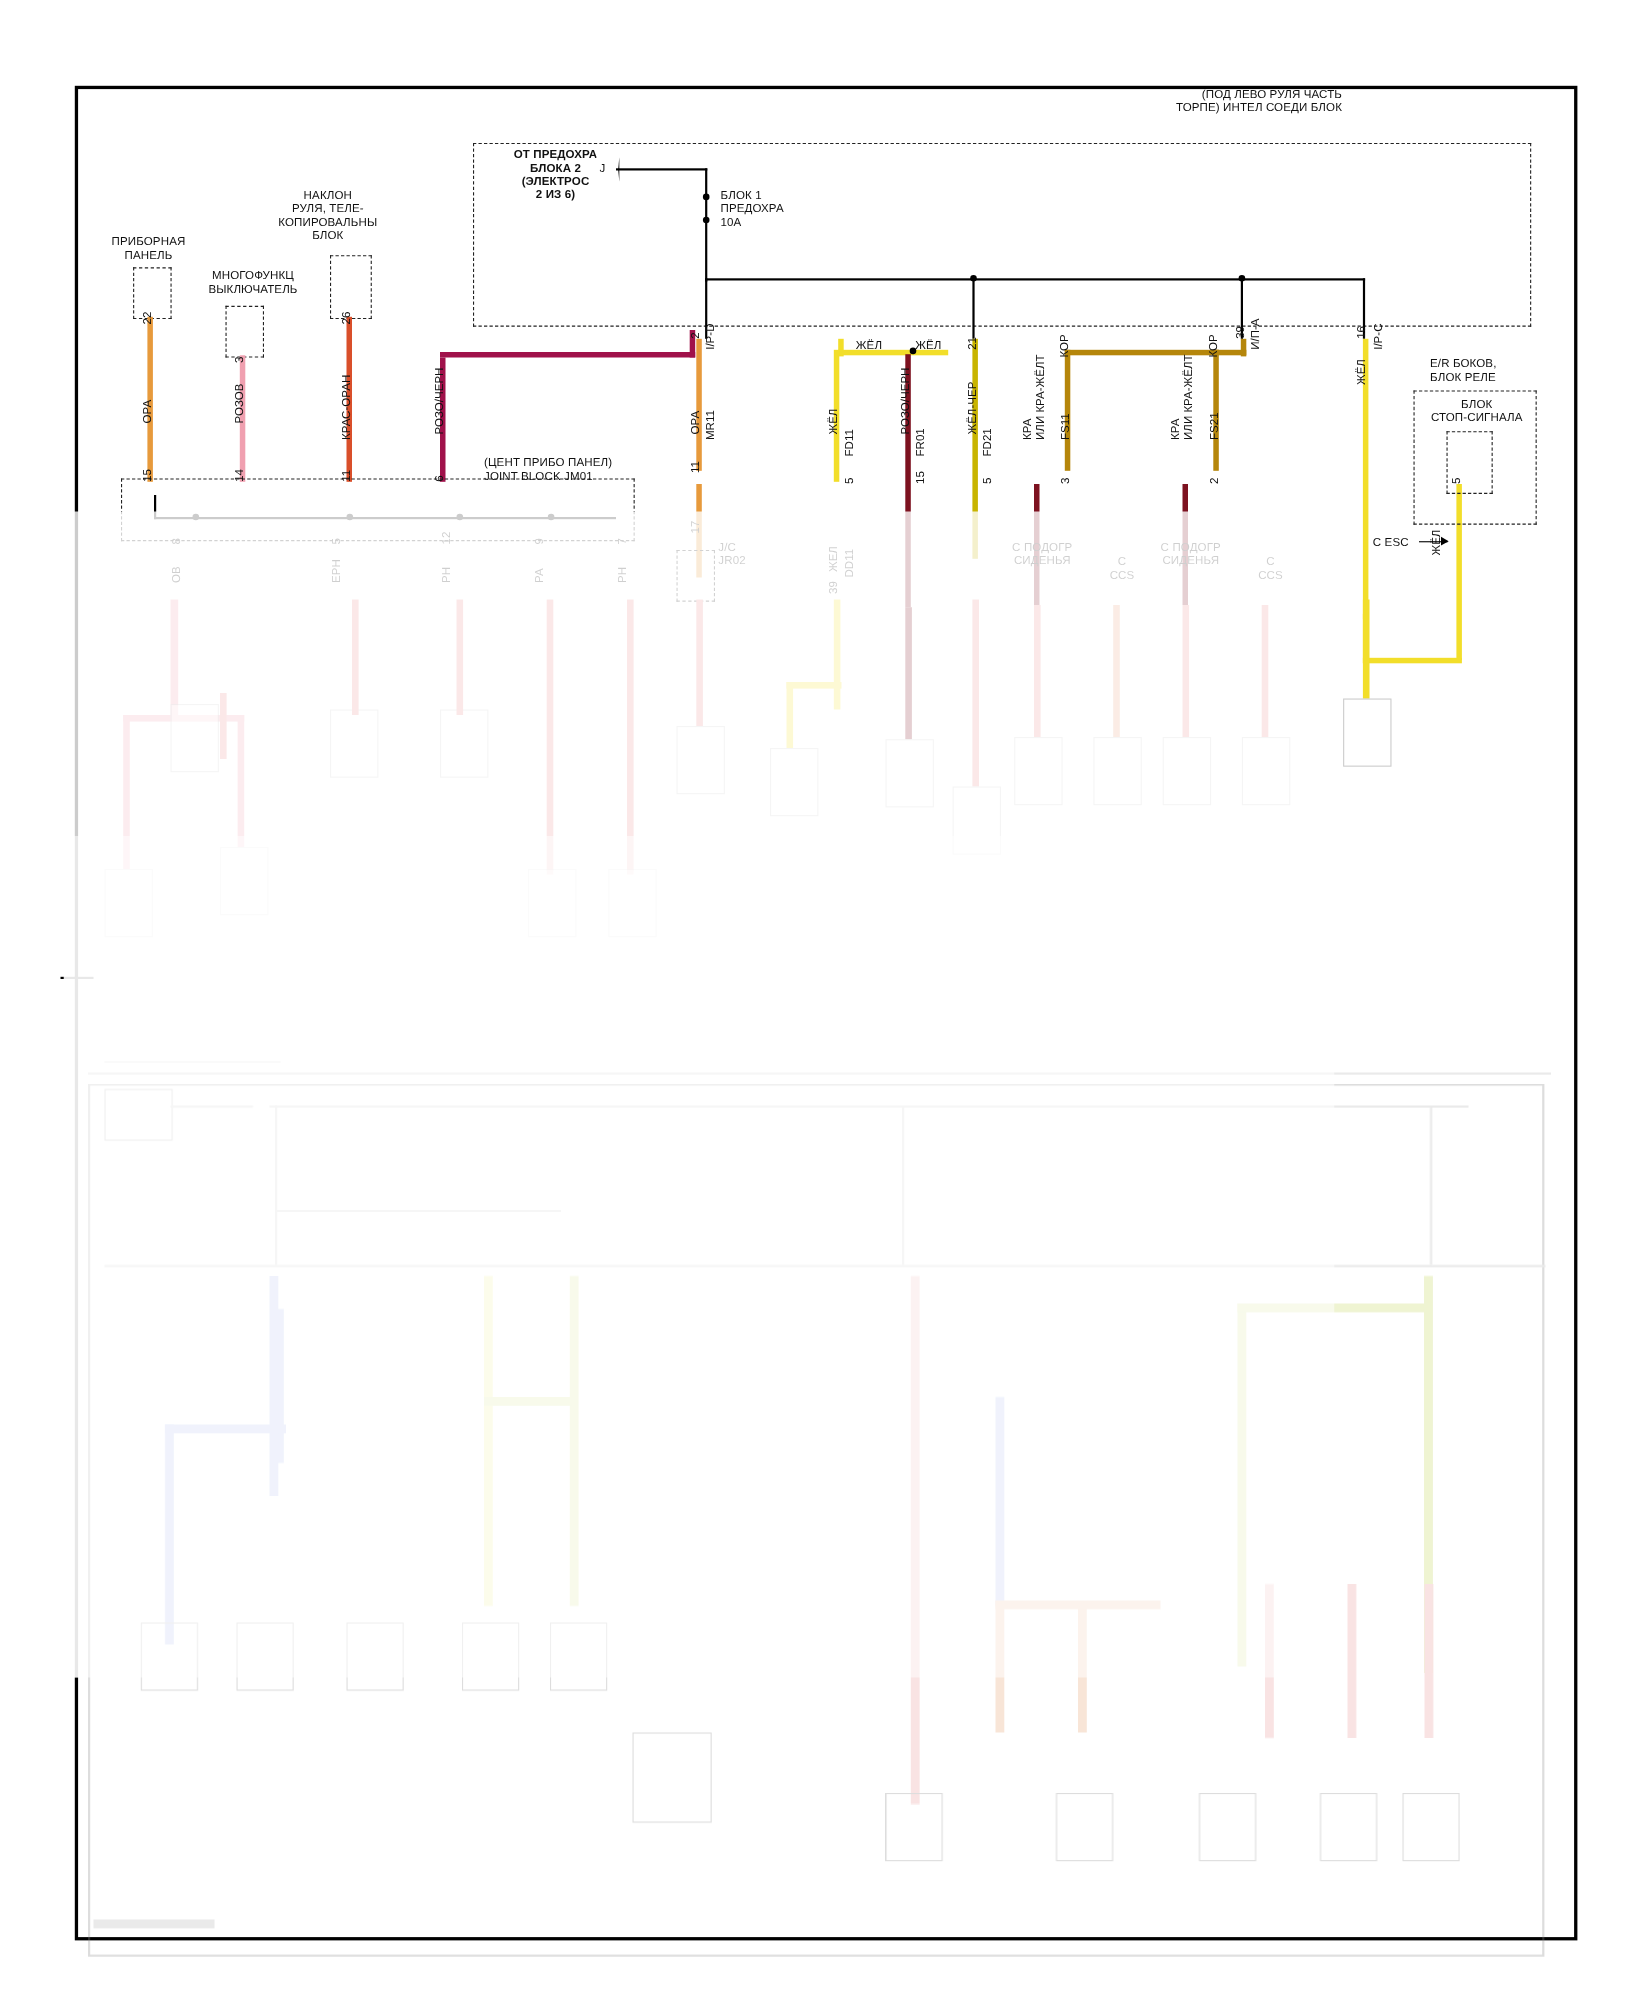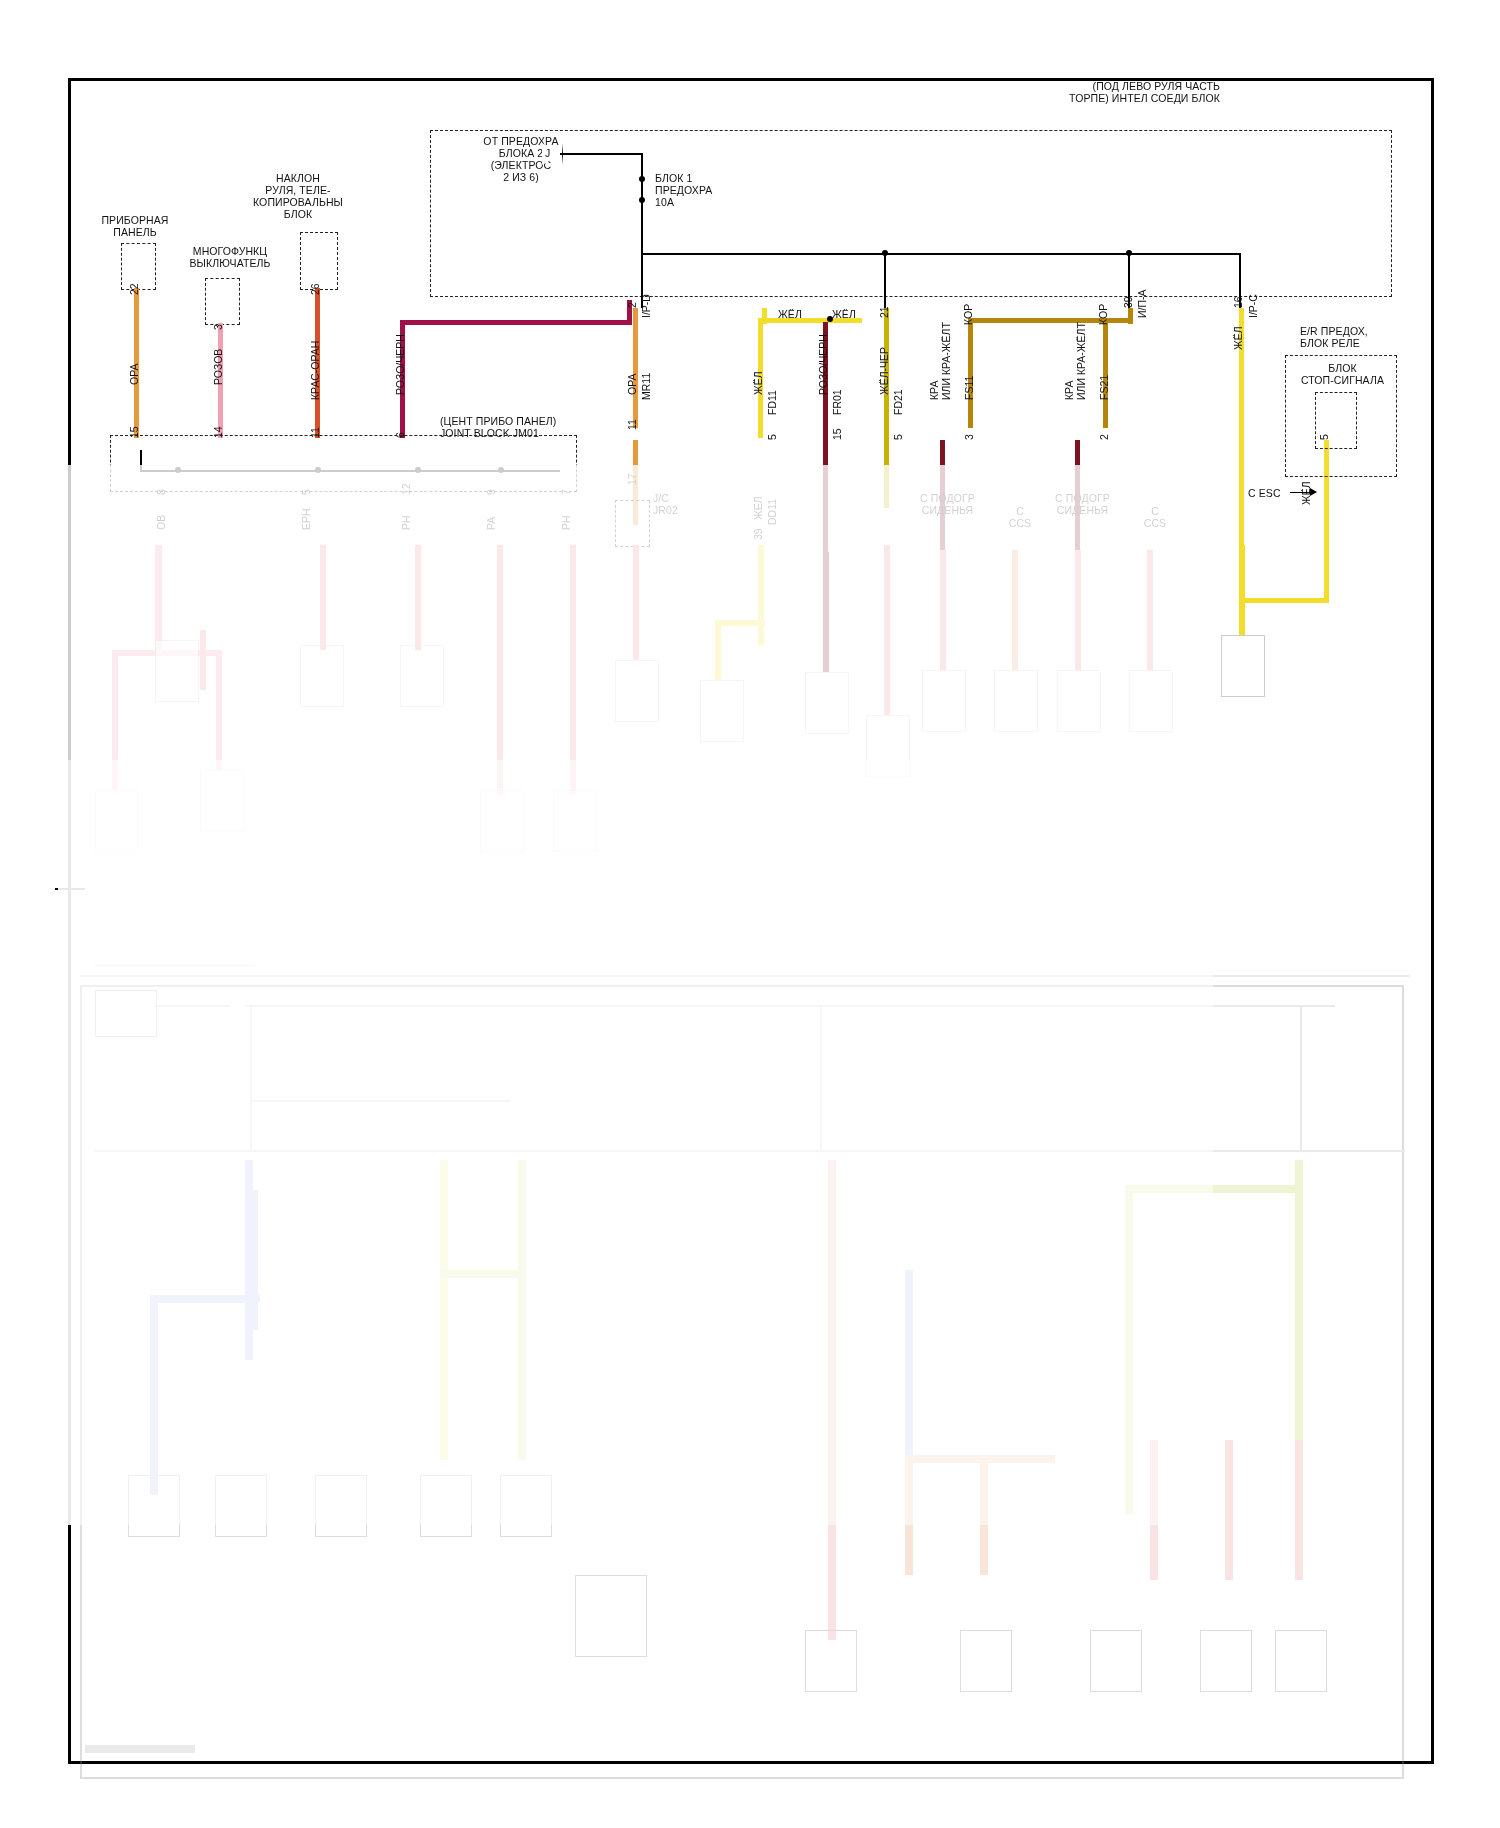--- a/index.html
+++ b/index.html
@@ -26,21 +26,21 @@
 
 <div class="canvas">
 
   <div class="frame"></div>
 
   <div class="lbl r" style="left:1000px;top:80px;width:220px;">(ПОД ЛЕВО РУЛЯ ЧАСТЬ
 ТОРПЕ) ИНТЕЛ СОЕДИ БЛОК</div>
 
   <div class="box" style="left:430px;top:130px;width:960px;height:165px;"></div>
 
-  <div class="lbl c" style="left:456px;top:135px;width:130px;">ОТ ПРЕДОХРА
+  <div class="lbl c" style="left:440px;top:135px;width:130px;font-weight:bold;">ОТ ПРЕДОХРА
 БЛОКА 2
 (ЭЛЕКТРОС
 2 ИЗ 6)</div>
   <div class="solidline" style="left:540px;top:155px;width:1px;height:0;"></div>
   <div class="tri" style="left:542px;top:143px;border-left-color:#fff;border:1px solid #000;width:0;height:0;border-top:11px solid transparent;border-bottom:11px solid transparent;border-left:20px solid #fff;"></div>
   <div class="lbl" style="left:545px;top:147px;width:14px;">J</div>
 
   <div class="solidline" style="left:560px;top:153px;width:83px;height:2px;"></div>
   <div class="solidline" style="left:641px;top:153px;width:2px;height:103px;"></div>
   <div class="dot" style="left:639px;top:176px;"></div>
@@ -200,21 +200,21 @@
   <div class="wire" style="left:1324px;top:440px;width:5px;height:160px;background:#f2de2a;"></div>
   <div class="vlbl" style="left:1232px;top:308px;">16</div>
   <div class="vlbl" style="left:1247px;top:318px;">I/P-C</div>
   <div class="vlbl" style="left:1232px;top:350px;">ЖЁЛ</div>
   <div class="vlbl" style="left:1318px;top:440px;">5</div>
   <div class="vlbl" style="left:1300px;top:505px;">ЖЁЛ</div>
   <div class="lbl" style="left:1248px;top:487px;width:70px;">С ESC</div>
   <div class="solidline" style="left:1290px;top:492px;width:26px;height:1px;"></div>
   <div class="solidline" style="left:1310px;top:488px;width:0;height:0;border-left:7px solid #000;border-top:4px solid transparent;border-bottom:4px solid transparent;background:transparent;"></div>
 
-  <div class="lbl" style="left:1300px;top:325px;width:110px;">E/R ПРЕДОХ,
+  <div class="lbl" style="left:1300px;top:325px;width:110px;">E/R БОКОВ,
 БЛОК РЕЛЕ</div>
   <div class="box" style="left:1285px;top:355px;width:110px;height:120px;"></div>
   <div class="lbl c" style="left:1300px;top:362px;width:85px;">БЛОК
 СТОП-СИГНАЛА</div>
   <div class="box" style="left:1315px;top:392px;width:40px;height:55px;"></div>
 
   <div class="wire" style="left:155px;top:545px;width:7px;height:110px;background:#f0a0b0;"></div>
   <div class="wire" style="left:112px;top:650px;width:110px;height:6px;background:#f0a0b0;"></div>
   <div class="wire" style="left:112px;top:650px;width:6px;height:140px;background:#f0a0b0;"></div>
   <div class="wire" style="left:216px;top:650px;width:6px;height:120px;background:#f0a0b0;"></div>

